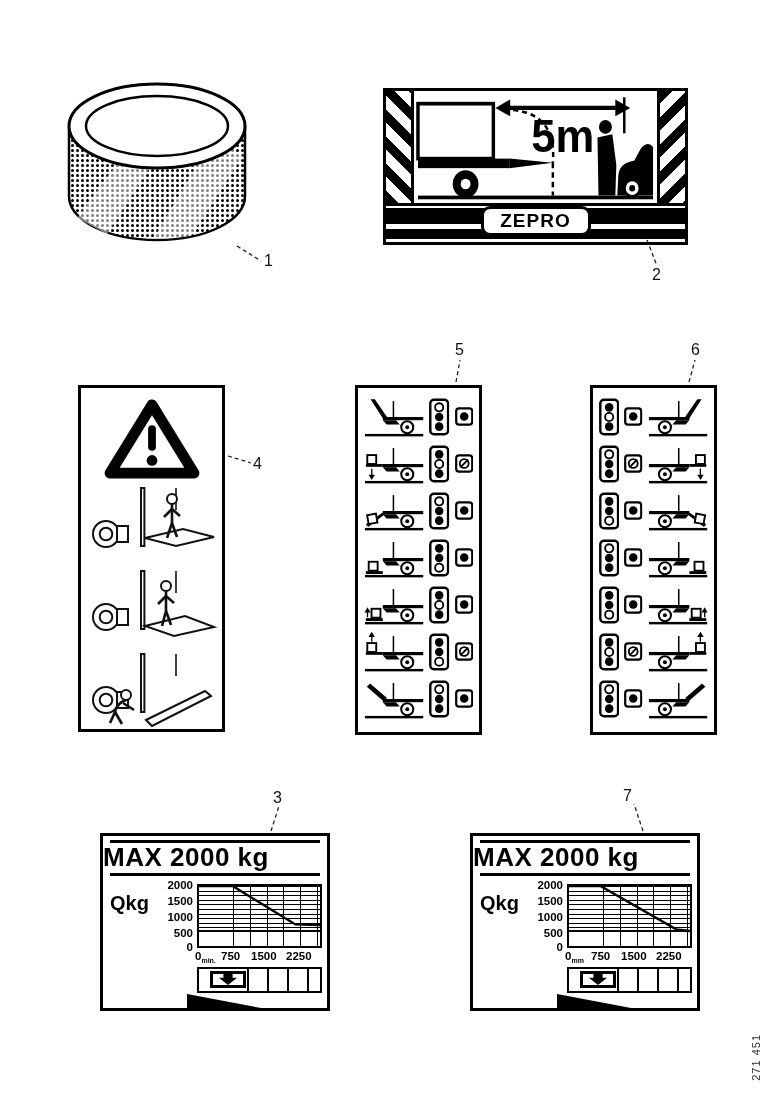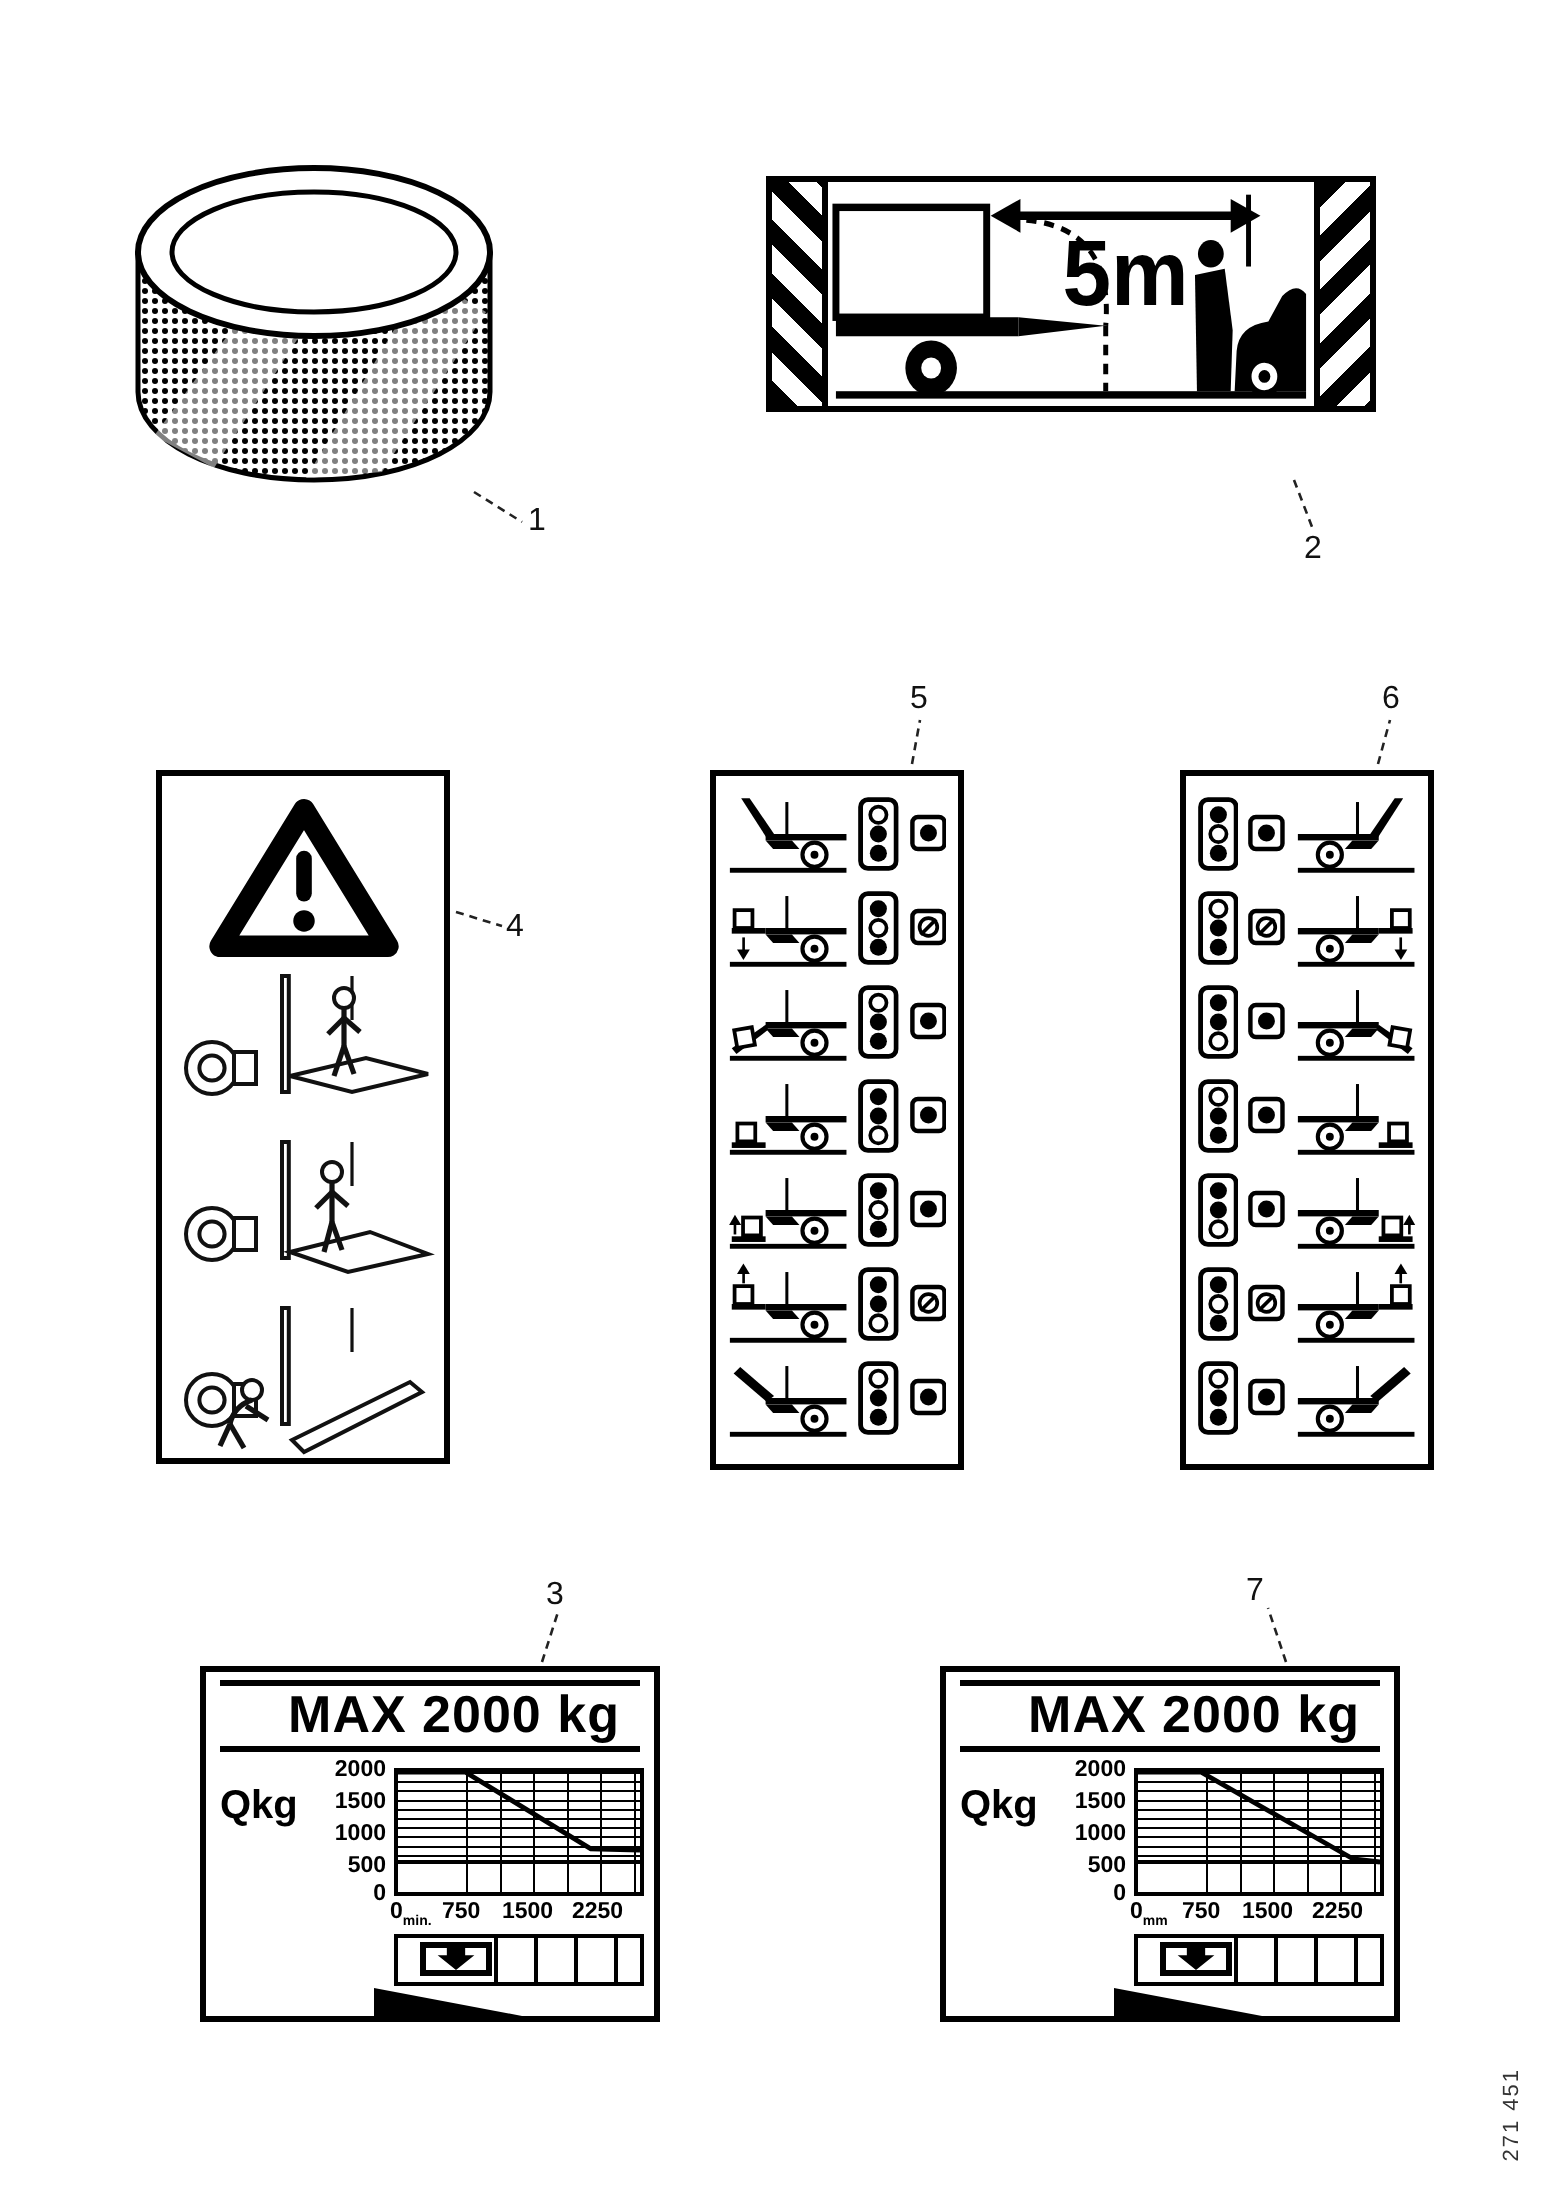--- a/index.html
+++ b/index.html
@@ -31,21 +31,21 @@
   .fig{margin:1px auto 0 auto;}
 
   
   .ctrlbox{position:absolute;width:127px;height:350px;border:3px solid #000;box-sizing:border-box;background:#fff;padding-top:5px;}
   .ctrlrow{height:47px;display:flex;align-items:center;gap:5px;padding:0 6px;}
   .mir{transform:scaleX(-1);}
 
   
   .chart{position:absolute;top:833px;width:230px;height:178px;border:3px solid #000;box-sizing:border-box;background:#fff;}
   .ch-rule{position:absolute;left:7px;right:7px;height:3px;background:#000;}
-  .ch-title{position:absolute;left:0;right:0;top:8px;text-align:center;font-weight:bold;font-size:26px;line-height:26px;letter-spacing:.5px;padding-left:24px;}
+  .ch-title{position:absolute;left:0;right:0;top:8px;font-weight:bold;font-size:26px;line-height:26px;letter-spacing:.5px;}
   .ch-q{position:absolute;left:7px;top:44px;font-weight:bold;font-size:20px;margin-top:12px;}
   .ytick{position:absolute;left:52px;width:38px;text-align:right;font-size:11.5px;font-weight:bold;line-height:11px;}
   .plot{position:absolute;left:94px;top:48px;width:125px;height:64px;border:2px solid #000;box-sizing:border-box;
         background-image:
           linear-gradient(#000,#000),
           repeating-linear-gradient(90deg,#000 0 1px,transparent 1px 16.8px),
           repeating-linear-gradient(180deg,#000 0 1px,transparent 1px 4.6px);
         background-size:100% 2px,88px 100%,100% 45px;
         background-position:0 44px,33.6px 0,0 0;
         background-repeat:no-repeat;}
@@ -226,20 +226,27 @@
         <circle cx="193" cy="34" r="6.5"></circle>
         <polygon points="185,44 200,41 204,70 203,99 186,99"></polygon>
         <path d="M205,99 L206,80 Q207,68 222,66 L229,54 Q236,47 241,53 L241,99 Z"></path>
         <circle cx="220" cy="92" r="8" fill="#fff" stroke="#000" stroke-width="3"></circle>
         <circle cx="220" cy="92" r="3"></circle>
         <rect x="4" y="99" width="237" height="3.5"></rect>
       </svg>
     </div>
     <div class="stripe r"></div>
   </div>
+  <div class="sign-bands">
+    <div class="band1"></div>
+    <div class="band2"></div>
+    <div class="zepro">
+        <span>ZEPRO</span>
+      </div>
+  </div>
 </div>
 
 <div class="warnbox">
   <svg class="tri" width="96" height="82" viewBox="0 0 96 84">
     <path d="M48,7 L91,77 L5,77 Z" fill="#fff" stroke="#000" stroke-width="11" stroke-linejoin="round"></path>
     <rect x="44" y="28" width="8" height="26" rx="4"></rect>
     <circle cx="48" cy="64" r="5.5"></circle>
   </svg>
   <svg class="fig" width="132" height="82">
       <use href="#figA"></use>

